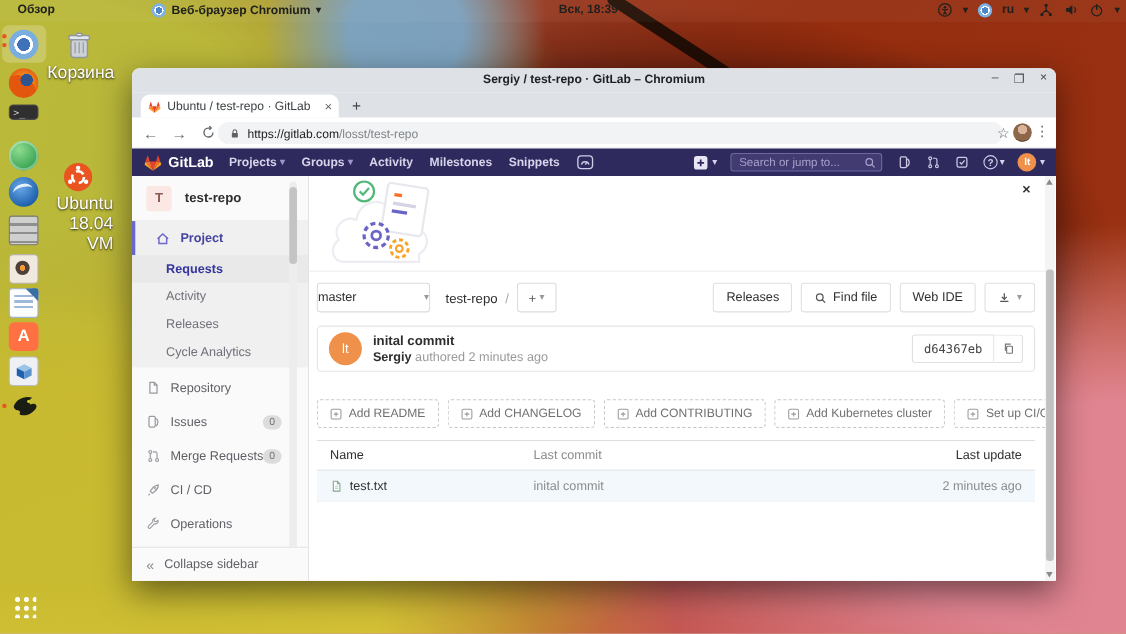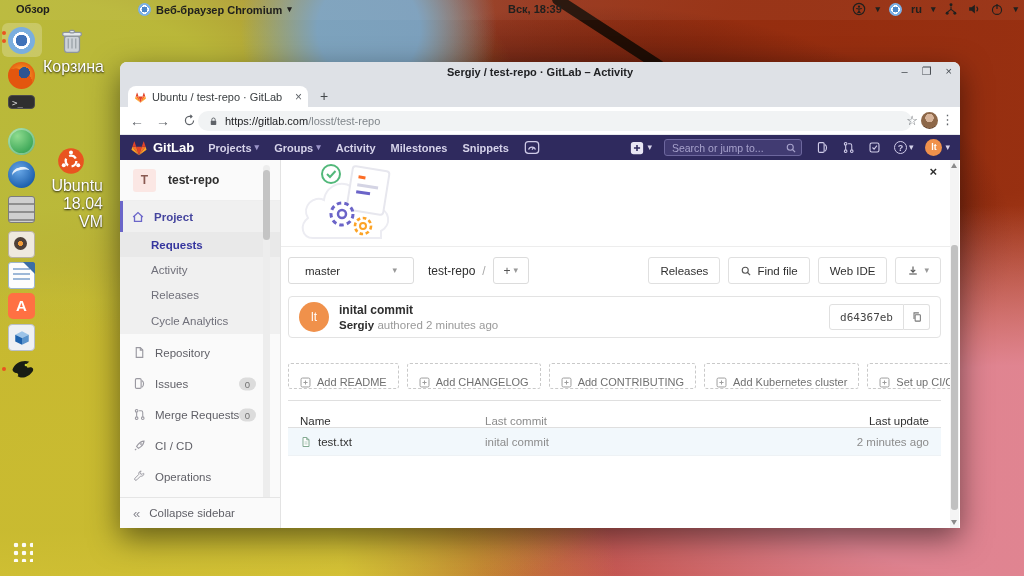--- a/index.html
+++ b/index.html
@@ -141,41 +141,41 @@
   .proj-head { height:41px; display:flex; align-items:center; padding-left:13px; gap:12px;
     border-bottom:1px solid #eee; }
   .proj-av { width:23px; height:23px; border-radius:3px; background:#fbe7e4; color:#8a5a52;
     font-size:12px; font-weight:bold; text-align:center; line-height:23px; }
   .proj-name { font-size:12px; font-weight:bold; color:#2e2e2e; }
   .side-group { background:#f0f0f0; }
   .side-item { display:flex; align-items:center; padding-left:13px; gap:9px; color:#5f5f66; font-size:11.5px; position:relative; }
   .side-item.lvl1 { height:31px; }
   .side-item.sub { height:25px; padding-left:31px; color:#70707a; }
   .side-item .s-ico { color:#9a99a1; display:flex; }
-  .side-item.active-sec { color:#45459e; font-weight:bold; border-left:3px solid #6b66c9; padding-left:8px; }
+  .side-item.active-sec { color:#45459e; font-weight:bold; border-left:3px solid #6b66c9; padding-left:18px; }
   .side-item.active-sec .s-ico { color:#6b66c9; }
   .side-item.active-sub { color:#35359e; font-weight:bold; background:#e9e9e9; }
   .badge { position:absolute; right:24px; top:50%; transform:translateY(-50%);
     background:#dcdcdc; color:#707070; border-radius:8px; font-size:9.5px; padding:1px 6px; }
   .side-scroll { position:absolute; right:10px; top:5px; width:7px; height:355px; background:#ededed; border-radius:4px; }
   .side-thumb { position:absolute; left:0; top:5px; width:7px; height:70px; background:#c4c4c4; border-radius:4px; }
   .collapse-row { position:absolute; left:0; bottom:0; width:161px; height:31px; background:#fafafa;
     border-top:1px solid #e5e5e5; border-right:1px solid #e3e3e3; display:flex; align-items:center;
     padding-left:13px; gap:9px; color:#5f5f66; font-size:11.5px; }
   .collapse-row .chev { font-size:13px; color:#8a8a92; }
 
   
   .gl-main { position:absolute; left:161px; top:98px; right:9px; bottom:0; background:#fff; overflow:hidden; }
   .banner { position:absolute; left:0; top:0; right:0; height:87px; border-bottom:1px solid #ededed; }
   .banner .illus { position:absolute; left:18px; top:2px; }
   .banner .b-close { position:absolute; right:14px; top:4px; color:#2e2e2e; font-weight:bold; font-size:13px; }
 
   .row-branch { position:absolute; left:7px; top:97px; width:653px; height:27px; display:flex; align-items:center; }
-  .sel-branch { width:126px; height:27px; border:1px solid #dcdcdc; border-radius:3px; background:#fff;
-    display:flex; align-items:center; padding:0 16px; color:#2e2e2e; font-size:11.5px;gap:12px; }
+  .sel-branch { width:103px; height:27px; border:1px solid #dcdcdc; border-radius:3px; background:#fff;
+    display:flex; align-items:center; padding:0 0; color:#2e2e2e; font-size:11.5px;gap:12px; }
   .sel-branch .caret-s { margin-left:auto; color:#999; }
   .crumb { margin-left:14px; color:#2e2e2e; font-size:12px; }
   .crumb-sep { margin:0 7px; color:#aaa; font-size:12px; }
   .btn-plus { width:36px; height:27px; border:1px solid #dcdcdc; border-radius:3px; background:#fff;
     display:flex; align-items:center; justify-content:center; gap:3px; color:#555; font-size:12px; }
   .btn-plus .caret-s { color:#999; }
   .branch-right { margin-left:auto; display:flex; gap:8px; }
   .gl-btn { height:27px; border:1px solid #e0e0e0; border-radius:3px; background:#fff; color:#303030;
     font-size:11.5px; display:flex; align-items:center; padding:0 11px; gap:5px; white-space:nowrap; }
 
@@ -187,24 +187,24 @@
   .c-meta { font-size:11.5px; color:#9a9a9a; margin-top:2px; }
   .c-meta .c-author { color:#2e2e2e; font-weight:bold; }
   .sha-group { margin-left:auto; display:flex; height:26px;padding-left:20px; }
   .sha { border:1px solid #e0e0e0; border-radius:3px 0 0 3px; padding:0 10px; display:flex; align-items:center;
     font-family:"DejaVu Sans Mono", monospace; font-size:11px; color:#444; background:#fff; }
   .copy-btn { border:1px solid #e0e0e0; border-left:none; border-radius:0 3px 3px 0; width:26px;
     display:flex; align-items:center; justify-content:center; background:#fff; color:#777; }
 
   .row-actions { position:absolute; left:7px; top:203px; width:653px; display:flex; gap:8px; }
   .dash-btn { height:26px; border:1px dashed #c9c9c9; border-radius:3px; background:#fff; color:#707070;
-    font-size:11px; display:flex; align-items:flex-end; padding:0 11px; gap:6px; white-space:nowrap; }
+    font-size:11px; display:flex; align-items:center; padding:0 11px; gap:6px; white-space:nowrap; }
 
   .ftable { position:absolute; left:7px; top:240px; width:653px; }
-  .ft-head { display:flex; height:28px; align-items:flex-end; border-top:1px solid #dfdfdf;
+  .ft-head { display:flex; height:28px; align-items:center; border-top:1px solid #dfdfdf;
     border-bottom:1px solid #dfdfdf; font-size:11.5px; color:#303030; }
   .ft-row { display:flex; height:28px; align-items:center; background:#f2f8fc;
     border-bottom:1px solid #eef2f5; font-size:11.5px; }
   .col-name { width:197px; padding-left:12px; display:flex; align-items:center; gap:6px; }
   .col-commit { flex:1; color:#8c8c8c; }
   .col-update { width:130px; text-align:right; padding-right:12px; color:#8c8c8c; }
   .ft-row .fname { color:#333; }
 
   
   .main-scroll { position:absolute; right:1px; top:98px; width:9px; bottom:0; background:#f4f4f4; }
@@ -333,21 +333,21 @@
       <circle cx="5.8" cy="15.6" r="1.7" fill="#fff"></circle>
       <circle cx="18.2" cy="15.6" r="1.7" fill="#fff"></circle>
     </svg>
   <div class="lbl">Ubuntu</div>
   <div class="lbl" style="margin-top:0">18.04 VM</div>
 </div>
 
 <div class="window">
 
   <div class="titlebar">
-    <span class="wtitle">Sergiy / test-repo · GitLab – Activity</span>
+    <span class="wtitle">Sergiy / test-repo · GitLab – Chromium</span>
     <span class="win-controls">
       <span>–</span>
       <span>❐</span>
       <span>×</span>
     </span>
   </div>
 
   <div class="tabstrip">
     <div class="tab">
       <svg viewBox="0 0 24 22" width="13" height="12">

